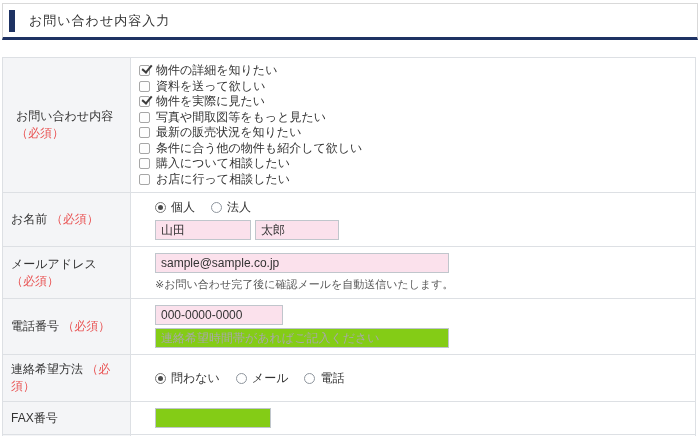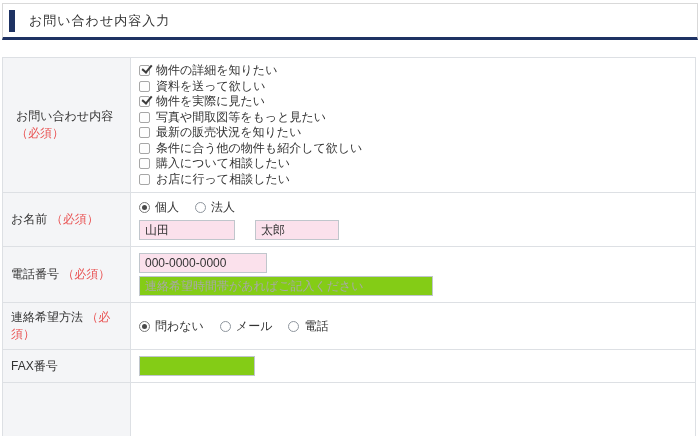--- a/index.html
+++ b/index.html
@@ -10,21 +10,21 @@
   .page-header { margin:3px 2px 0 2px; height:37px; background:#fff;
     border:1px solid #d9d9d9; border-bottom:3px solid #1e3263;
     display:flex; align-items:center; }
   .accent-bar { width:6px; height:22px; background:#1e3263; margin-left:6px; }
   .page-title { margin-left:14px; font-size:13px; color:#333; letter-spacing:1px; }
 
   
   table.form { margin:17px 2px 0 2px; width:694px; border-collapse:collapse; table-layout:fixed; }
   th { width:128px; background:#f4f5f7; border:1px solid #dde0e4; font-weight:normal;
     text-align:left; padding:6px 6px 6px 8px; font-size:12px; color:#333; vertical-align:middle; }
-  td { border:1px solid #dde0e4; background:#fff; padding:6px 8px; vertical-align:middle; }
+  td { border:1px solid #dde0e4; background:#fff; padding:6px 24px; vertical-align:middle; }
   .req { color:#e95555; }
 
   
   input[type=text] { height:20px; border:1px solid #c0c6cc; background:#84cc16;
     font-family:inherit; font-size:12px; color:#333; padding:1px 5px; }
   input.pink { background:#fbe1ec; }
   input::placeholder { color:#a8a8a8; opacity:1; }
 
   .cb-row { display:flex; align-items:center; height:15.5px; cursor:default; }
   .cb { width:11px; height:11px; border:1px solid #a6a6a6; border-radius:2px;
@@ -106,27 +106,37 @@
       <div class="radio-group row-gap">
         <label class="radio-item">
           <span class="rb on"></span>
           <span>個人</span>
             </label>
         <label class="radio-item">
           <span class="rb"></span>
           <span>法人</span>
             </label>
       </div>
-      <div style="display:flex;gap:16px;">
+      <div style="display:flex;">
         <input type="text" class="pink inline-gap" style="width: 96px;" value="山田">
         <input type="text" class="pink" style="width: 84px;" value="太郎">
       </div>
     </td>
   </tr>
 
+  <tr>
+    <th style="height:44px;">
+      <span>メールアドレス</span>
+      <span class="req">（必須）</span>
+    </th>
+    <td>
+      <input type="text" class="pink" style="width: 294px;" value="sample@sample.co.jp">
+      <div class="note">※お問い合わせ完了後に確認メールを自動送信いたします。</div>
+    </td>
+  </tr>
 
   <tr>
     <th style="height:50px;">
       <span>電話番号</span>
       <span class="req">（必須）</span>
     </th>
     <td>
       <div class="row-gap" style="margin-bottom:3px;">
         <input type="text" class="pink" style="width: 128px;" value="000-0000-0000">
       </div>

